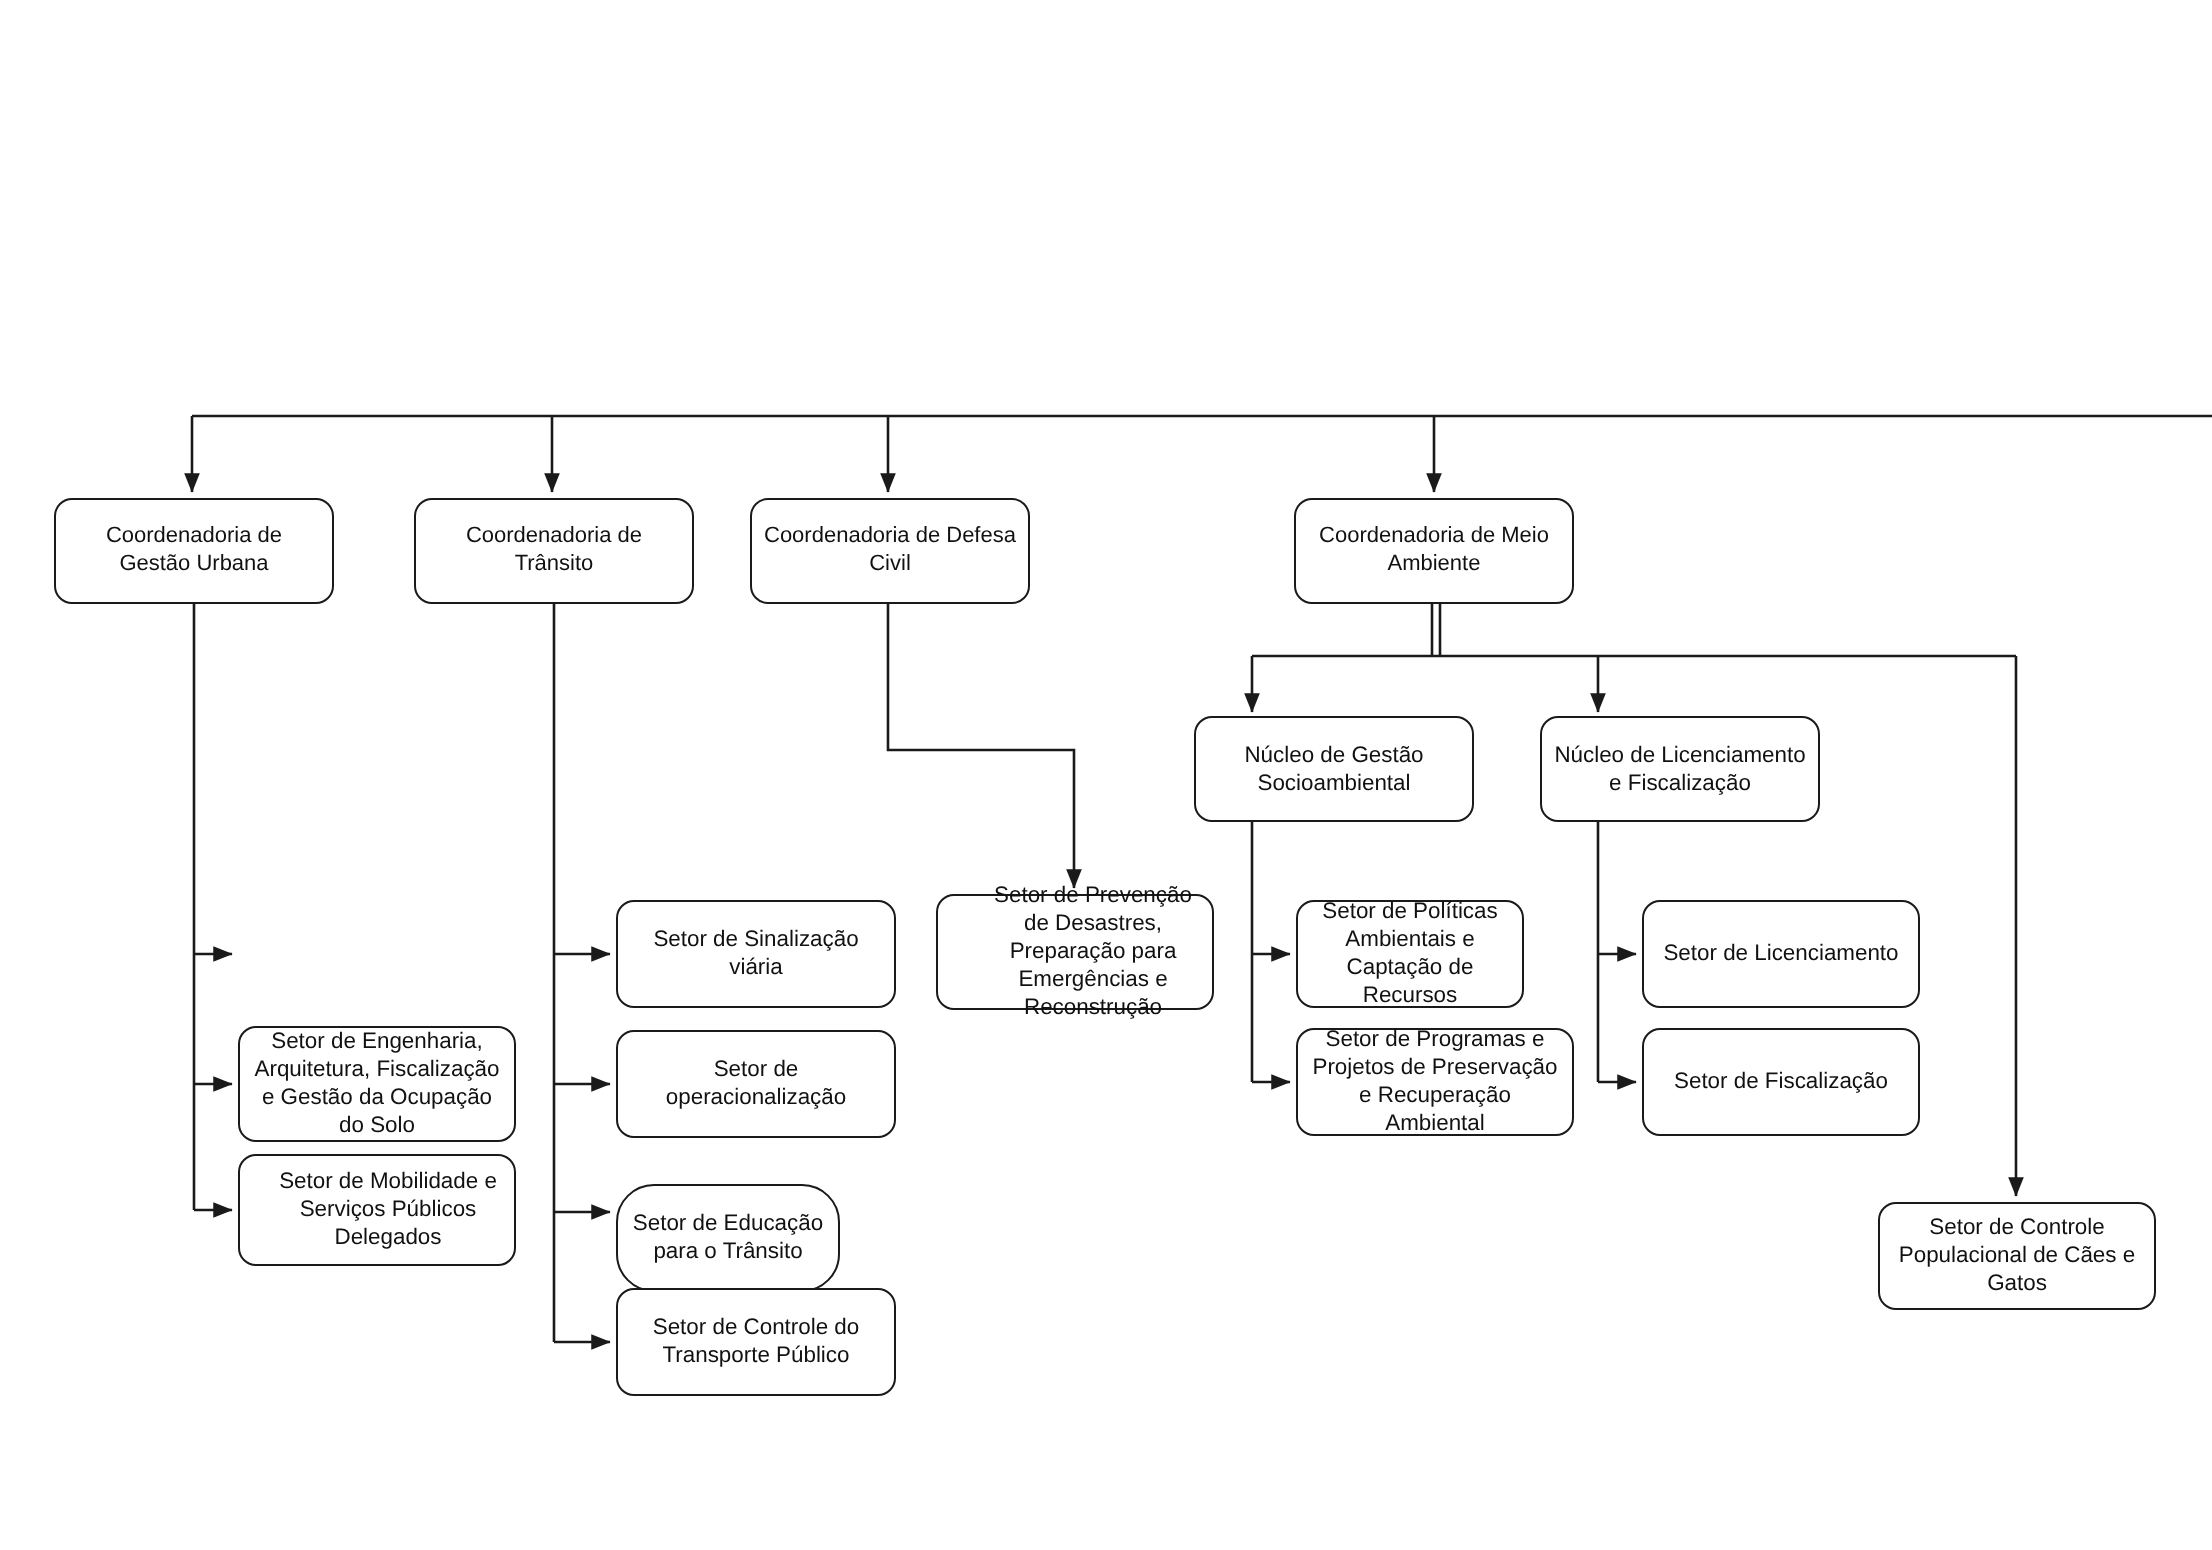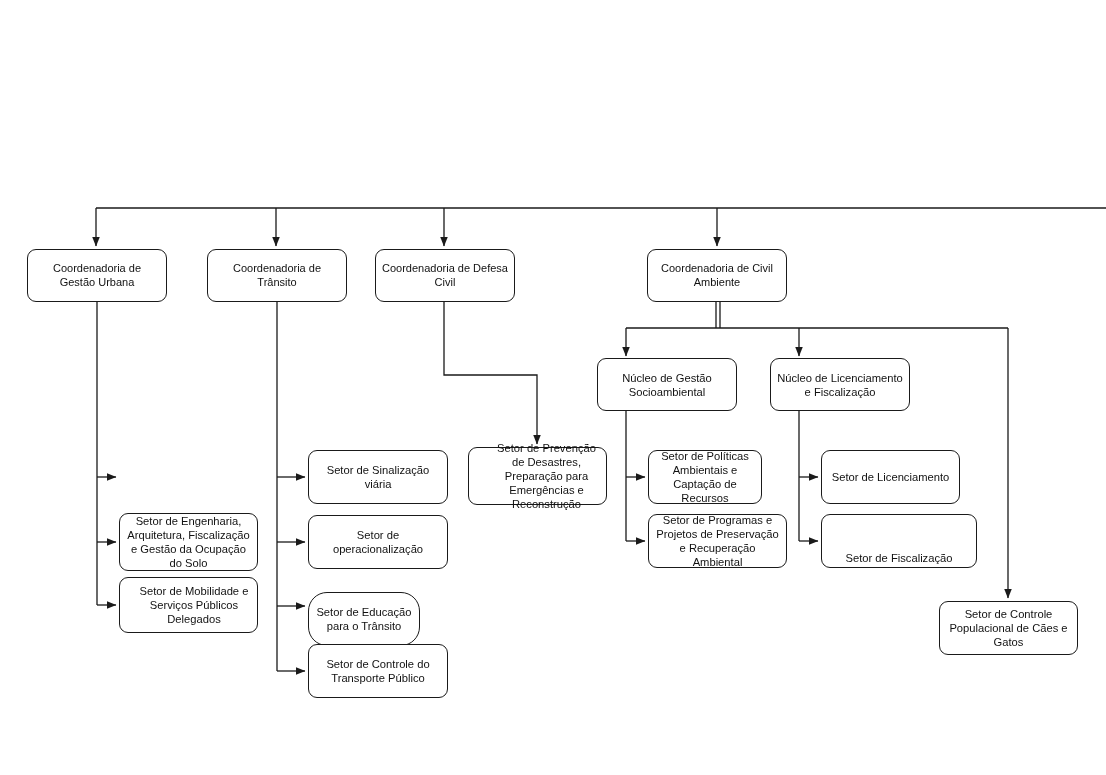--- a/index.html
+++ b/index.html
@@ -102,21 +102,21 @@
 
   <div class="node lvl1" style="left:207px; top:249px; width:140px; height:53px;">
     <span class="label">Coordenadoria de Trânsito</span>
   </div>
 
   <div class="node lvl1" style="left:375px; top:249px; width:140px; height:53px;">
     <span class="label">Coordenadoria de Defesa Civil</span>
   </div>
 
   <div class="node lvl1" style="left:647px; top:249px; width:140px; height:53px;">
-    <span class="label">Coordenadoria de Civil Ambiente</span>
+    <span class="label">Coordenadoria de Meio Ambiente</span>
   </div>
 
   <div class="node lvl2" style="left:557px; top:358px; width:140px; height:53px;">
     <span class="label">Núcleo de Gestão Socioambiental</span>
   </div>
 
   <div class="node lvl2" style="left:730px; top:358px; width:140px; height:53px;">
     <span class="label">Núcleo de Licenciamento e Fiscalização</span>
   </div>
 
@@ -154,21 +154,21 @@
   </div>
 
   <div class="node lvl3" style="left:821px; top:450px; width:139px; height:54px;">
     <span class="label">Setor de Licenciamento</span>
   </div>
 
   <div class="node lvl3" style="left:648px; top:514px; width:139px; height:54px;">
     <span class="label">Setor de Programas e Projetos de Preservação e Recuperação Ambiental</span>
   </div>
 
-  <div class="node lvl3" style="left:821px; top:514px; width:156px; height:54px;align-items:flex-end;">
+  <div class="node lvl3" style="left:821px; top:514px; width:139px; height:54px;">
     <span class="label">Setor de Fiscalização</span>
   </div>
 
   <div class="node lvl3" style="left:939px; top:601px; width:139px; height:54px;">
     <span class="label">Setor de Controle Populacional de Cães e Gatos</span>
   </div>
 
 </div>
 
 </body></html>

